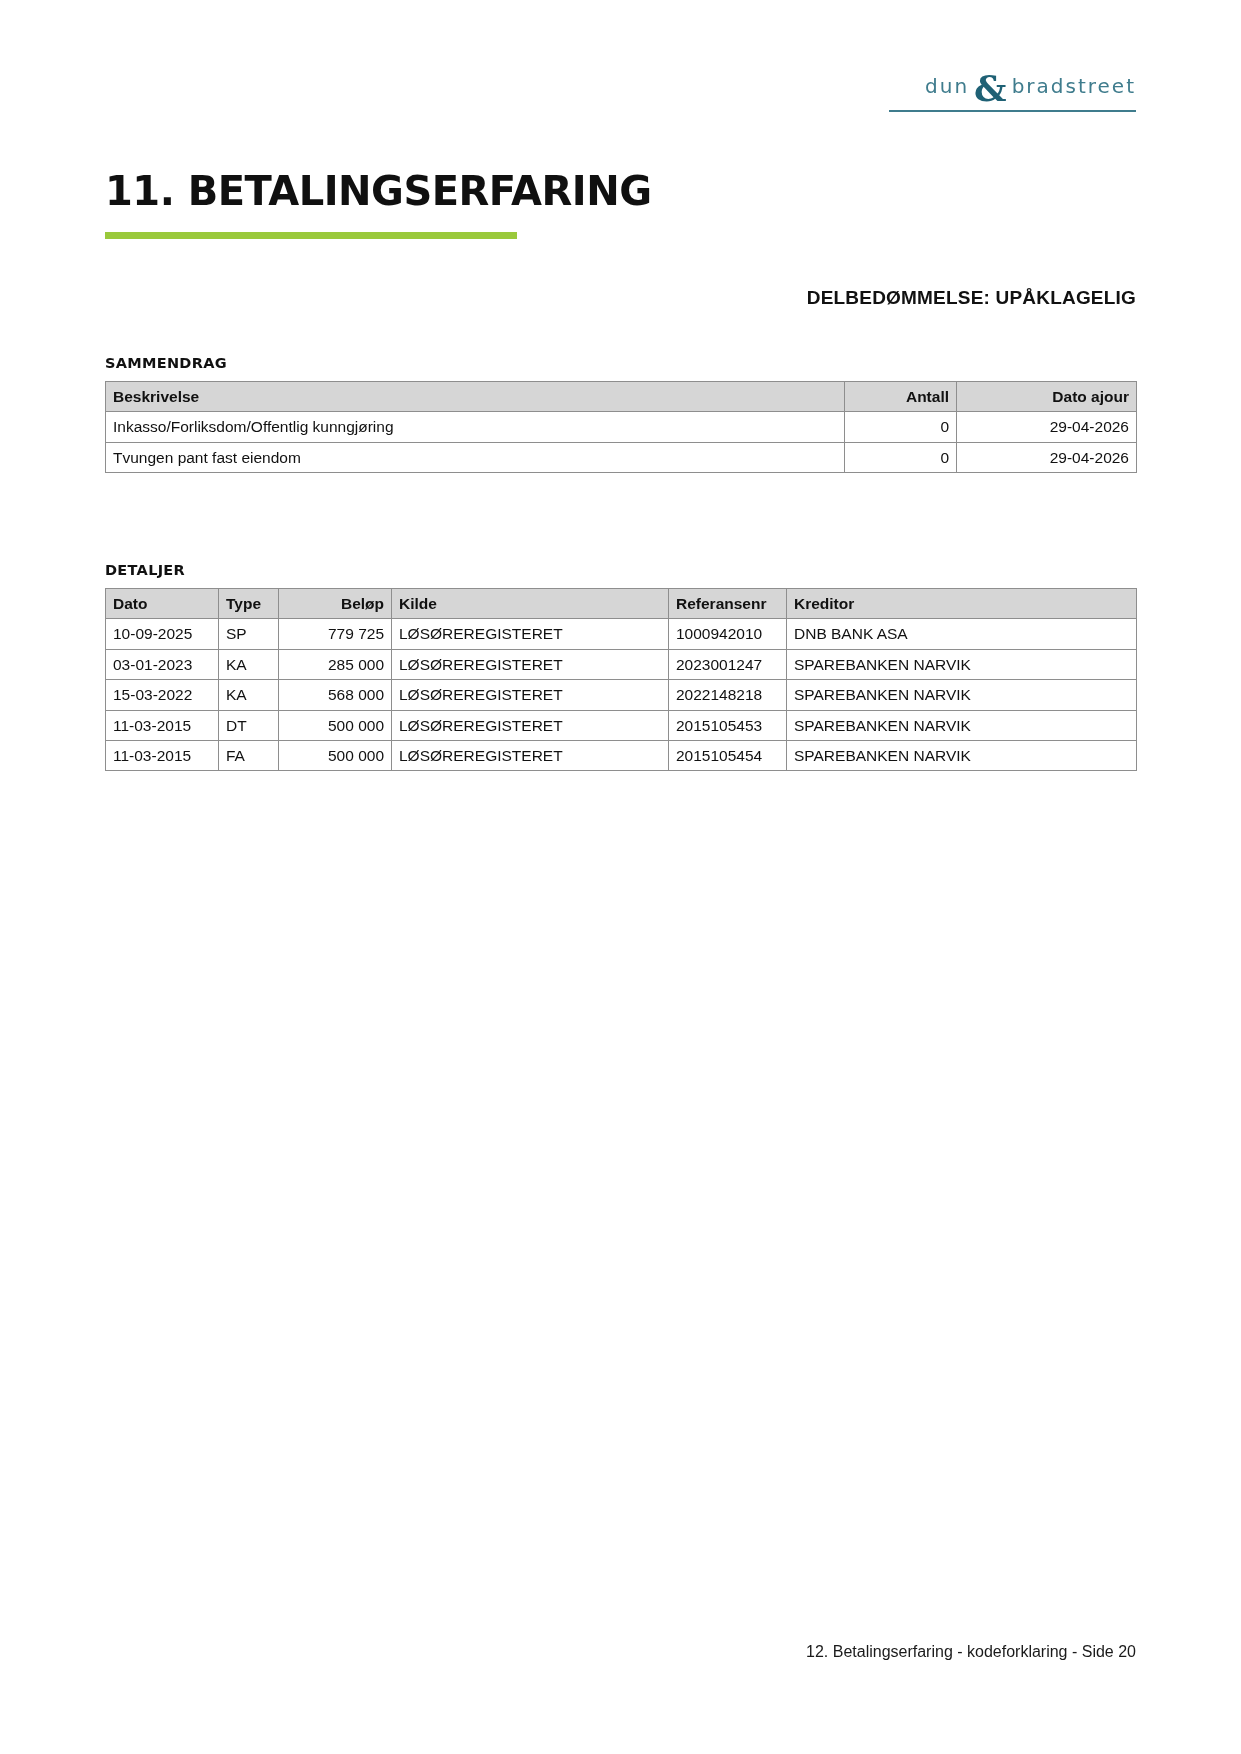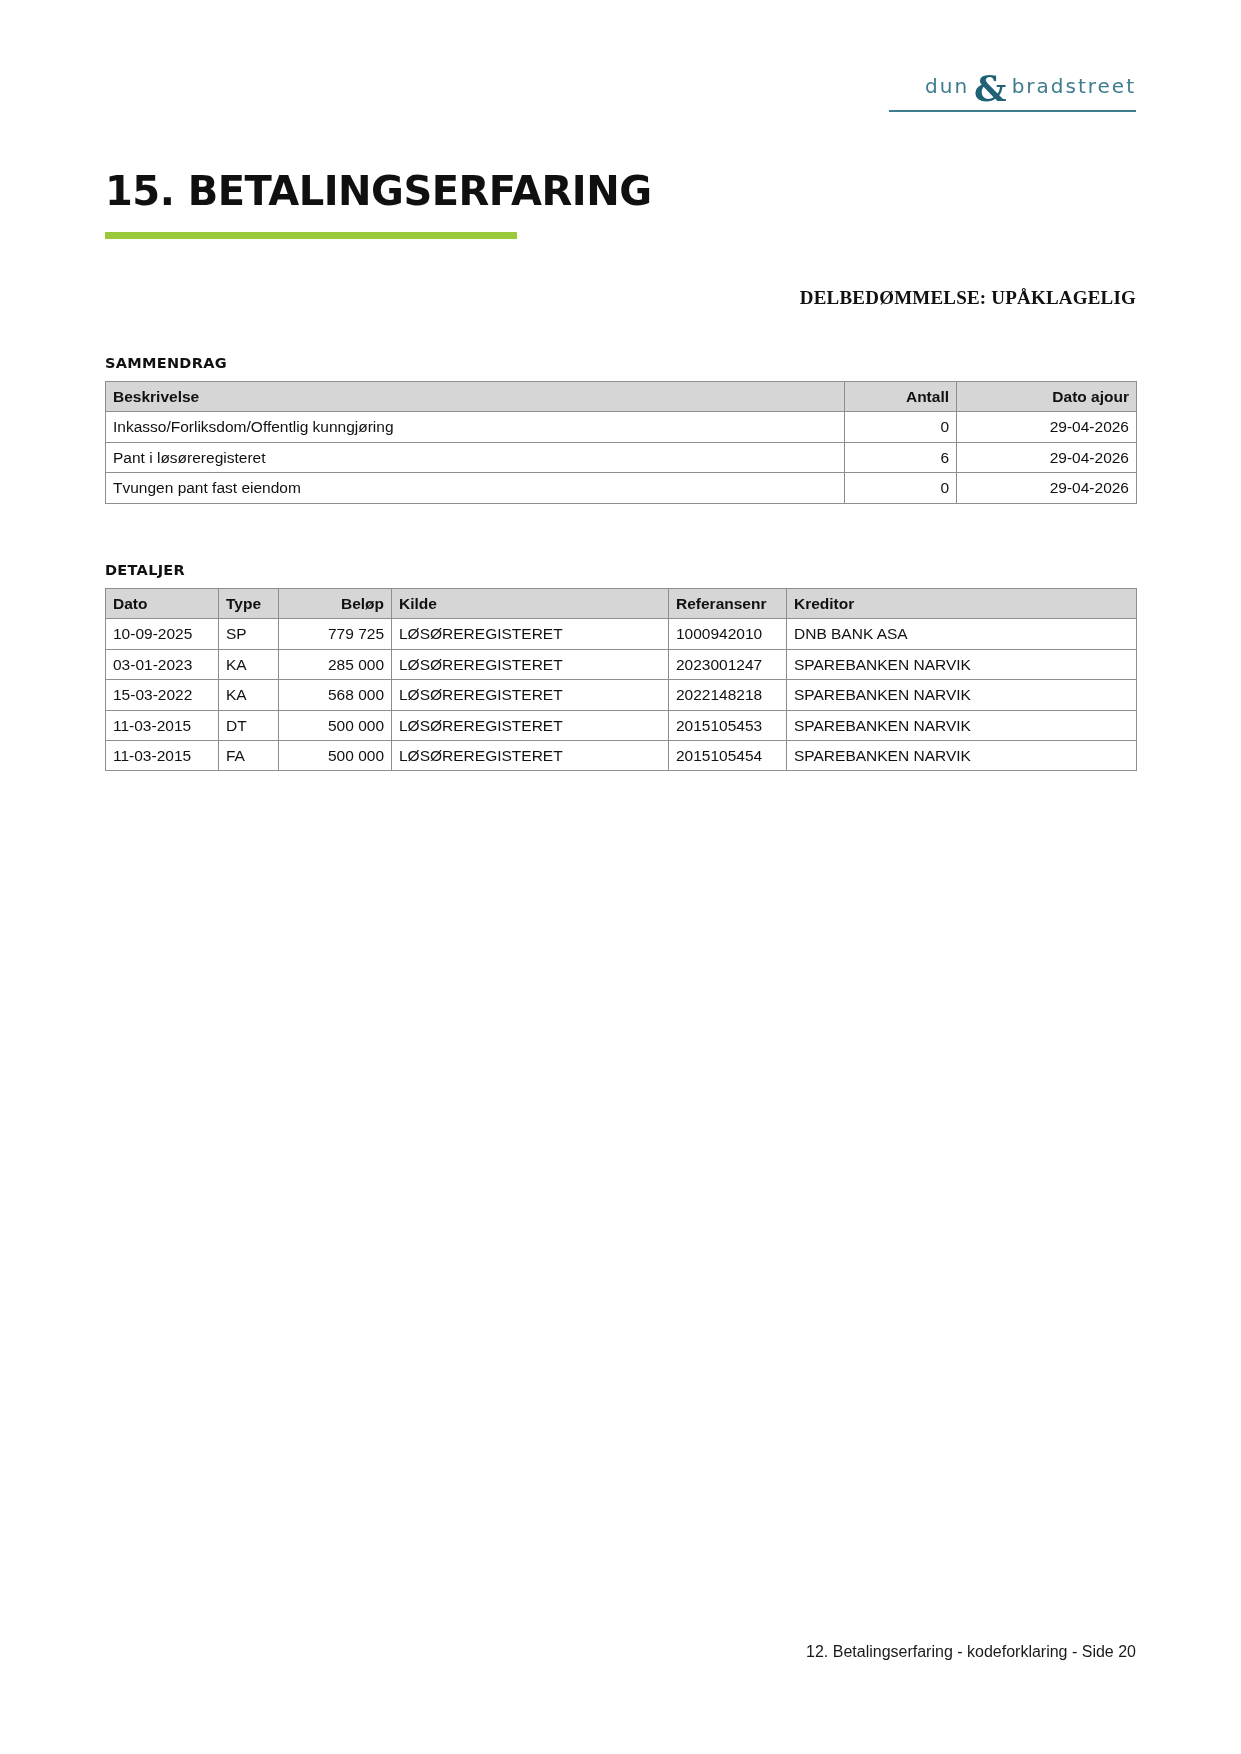--- a/index.html
+++ b/index.html
@@ -77,21 +77,21 @@
     width: 412px;
     height: 7px;
     background: #9ac93b;
   }
 
   
   .subassessment {
     position: absolute;
     top: 287px;
     right: 105px;
-    font-family: Liberation Serif, serif;
+    font-family: Liberation Sans, sans-serif;
     font-size: 19px;
     font-weight: 700;
     letter-spacing: 0.2px;
     color: #111111;
   }
 
   
   .section-label {
     font-family: "DejaVu Sans", sans-serif;
     font-size: 14.5px;
@@ -172,21 +172,21 @@
 
 <div class="page">
 
   <div class="logo-wrap">
     <span class="logo-text">dun</span>
     <span class="logo-amp">&amp;</span>
     <span class="logo-text">bradstreet</span>
   </div>
   <div class="logo-underline"></div>
 
-  <h1 class="title">15. BETALINGSERFARING</h1>
+  <h1 class="title">11. BETALINGSERFARING</h1>
   <div class="title-rule"></div>
 
   <div class="subassessment">DELBEDØMMELSE: UPÅKLAGELIG</div>
 
   <div class="section-label" id="sammendrag-label">SAMMENDRAG</div>
 
   <table id="summary-table">
     <colgroup>
       <col class="col-desc">
         <col class="col-antall">
@@ -196,25 +196,20 @@
       <tr>
         <th>Beskrivelse</th>
         <th class="num">Antall</th>
         <th class="num">Dato ajour</th>
       </tr>
     </thead>
     <tbody>
       <tr>
         <td>Inkasso/Forliksdom/Offentlig kunngjøring</td>
         <td class="num">0</td>
-        <td class="num">29-04-2026</td>
-      </tr>
-      <tr>
-        <td>Pant i løsøreregisteret</td>
-        <td class="num">6</td>
         <td class="num">29-04-2026</td>
       </tr>
       <tr>
         <td>Tvungen pant fast eiendom</td>
         <td class="num">0</td>
         <td class="num">29-04-2026</td>
       </tr>
     </tbody>
   </table>
 

